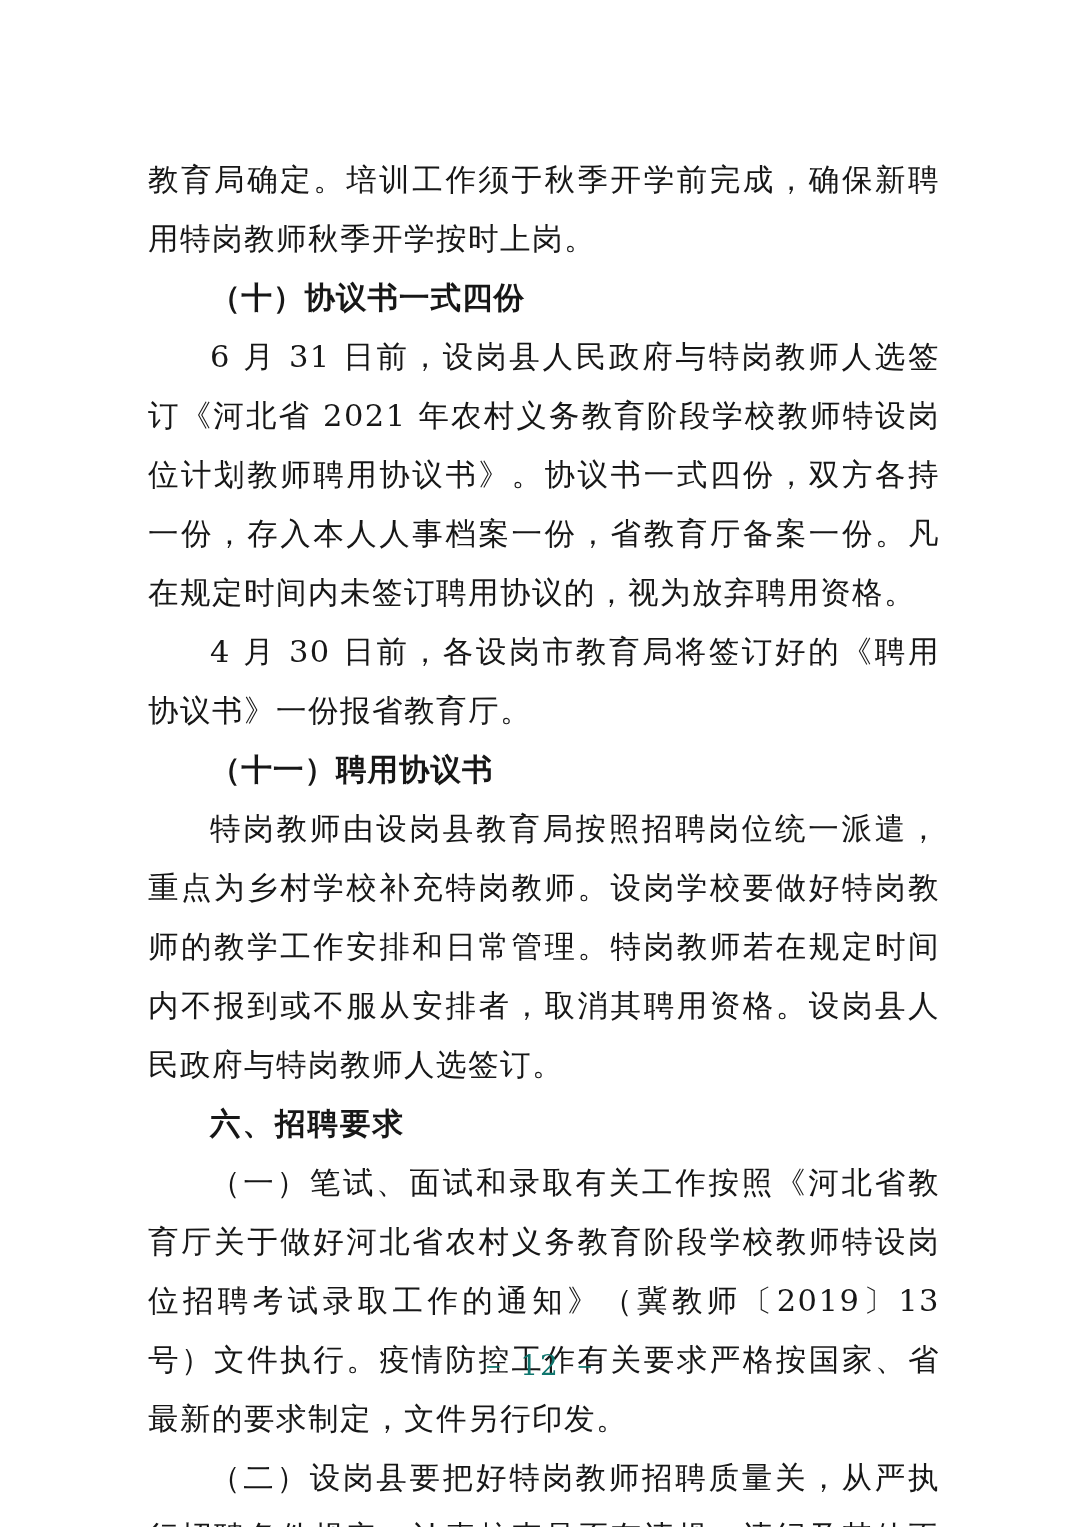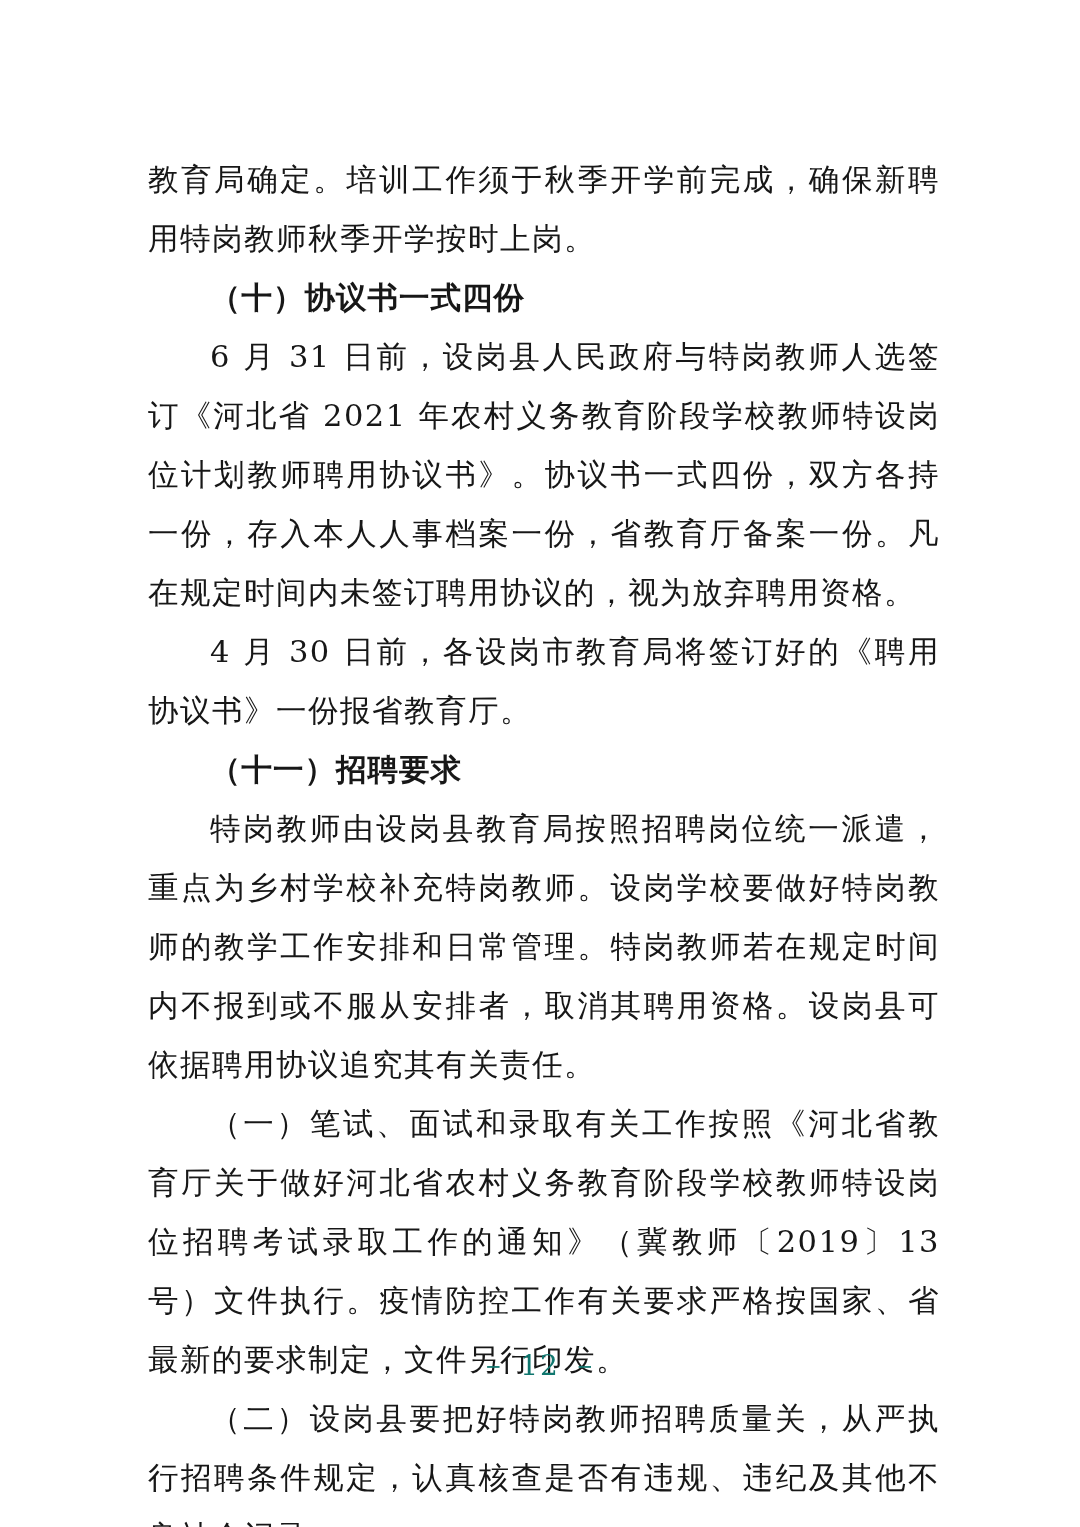--- a/index.html
+++ b/index.html
@@ -71,24 +71,25 @@
   <div class="doc-body">
 
     <p class="spaced">教育局确定。培训工作须于秋季开学前完成，确保新聘用特岗教师秋季开学按时上岗。</p>
 
     <p class="sub-heading">（十）协议书一式四份</p>
 
     <p class="indent spaced">6 月 31 日前，设岗县人民政府与特岗教师人选签订《河北省 2021 年农村义务教育阶段学校教师特设岗位计划教师聘用协议书》。协议书一式四份，双方各持一份，存入本人人事档案一份，省教育厅备案一份。凡在规定时间内未签订聘用协议的，视为放弃聘用资格。</p>
 
     <p class="indent spaced">4 月 30 日前，各设岗市教育局将签订好的《聘用协议书》一份报省教育厅。</p>
 
-    <p class="sub-heading">（十一）招聘要求</p>
+    <p class="sub-heading">（十一）聘用协议书</p>
 
-    <p class="indent spaced">特岗教师由设岗县教育局按照招聘岗位统一派遣，重点为乡村学校补充特岗教师。设岗学校要做好特岗教师的教学工作安排和日常管理。特岗教师若在规定时间内不报到或不服从安排者，取消其聘用资格。设岗县可依据聘用协议追究其有关责任。</p>
+    <p class="indent spaced">特岗教师由设岗县教育局按照招聘岗位统一派遣，重点为乡村学校补充特岗教师。设岗学校要做好特岗教师的教学工作安排和日常管理。特岗教师若在规定时间内不报到或不服从安排者，取消其聘用资格。设岗县人民政府与特岗教师人选签订。</p>
 
+    <p class="heading">六、招聘要求</p>
 
     <p class="indent spaced">（一）笔试、面试和录取有关工作按照《河北省教育厅关于做好河北省农村义务教育阶段学校教师特设岗位招聘考试录取工作的通知》（冀教师〔2019〕13 号）文件执行。疫情防控工作有关要求严格按国家、省最新的要求制定，文件另行印发。</p>
 
     <p class="indent spaced">（二）设岗县要把好特岗教师招聘质量关，从严执行招聘条件规定，认真核查是否有违规、违纪及其他不良社会记录，</p>
 
   </div>
 
   <div class="page-number">－ 12 －</div>
 </div>
 

